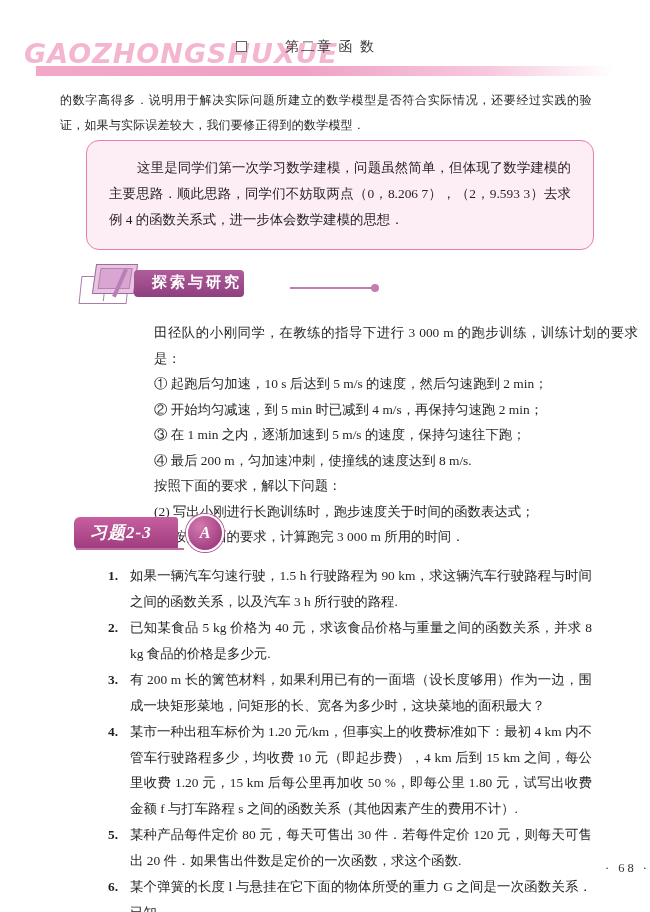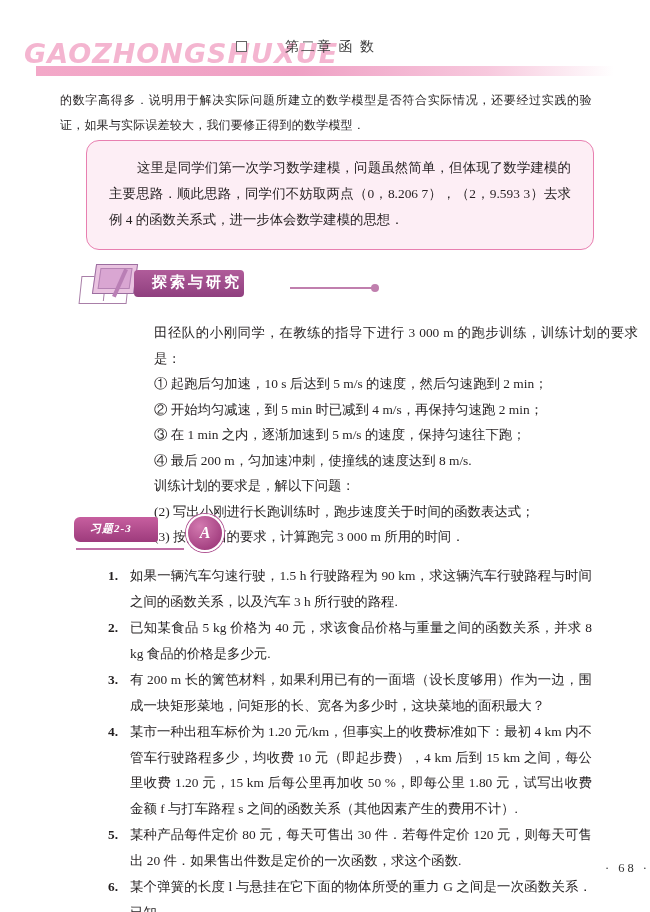--- a/index.html
+++ b/index.html
@@ -197,21 +197,21 @@
     height: 38px;
   }
   .ex-label {
     position: absolute;
     left: 0;
     top: 2px;
     padding: 4px 26px 6px 16px;
     background: linear-gradient(to bottom, #c75f9f 0%, #9d3b7c 100%);
     border-radius: 6px 3px 3px 6px;
     color: #ffffff;
-    font-size: 11px;
+    font-size: 17px;
     font-weight: bold;
     font-style: italic;
     letter-spacing: 1px;
     white-space: nowrap;
   }
   .ex-circle {
     position: absolute;
     left: 112px;
     top: -1px;
     width: 34px;
@@ -312,21 +312,21 @@
   <div class="explore-pill">探索与研究</div>
   <div class="explore-rule"></div>
 </div>
 
 <div class="explore-body">
   <span class="ln">田径队的小刚同学，在教练的指导下进行 3 000 m 的跑步训练，训练计划的要求是：</span>
   <span class="ln">① 起跑后匀加速，10 s 后达到 5 m/s 的速度，然后匀速跑到 2 min；</span>
   <span class="ln">② 开始均匀减速，到 5 min 时已减到 4 m/s，再保持匀速跑 2 min；</span>
   <span class="ln">③ 在 1 min 之内，逐渐加速到 5 m/s 的速度，保持匀速往下跑；</span>
   <span class="ln">④ 最后 200 m，匀加速冲刺，使撞线的速度达到 8 m/s.</span>
-  <span class="ln">训练计划的要求是，解以下问题：</span>
+  <span class="ln">按照下面的要求，解以下问题：</span>
   <span class="ln">(2) 写出小刚进行长跑训练时，跑步速度关于时间的函数表达式；</span>
   <span class="ln">(3) 按照上面的要求，计算跑完 3 000 m 所用的时间．</span>
 </div>
 
 <div class="exercise-banner">
   <div class="ex-label">习题2-3</div>
   <div class="ex-underline"></div>
   <div class="ex-circle">A</div>
 </div>
 

